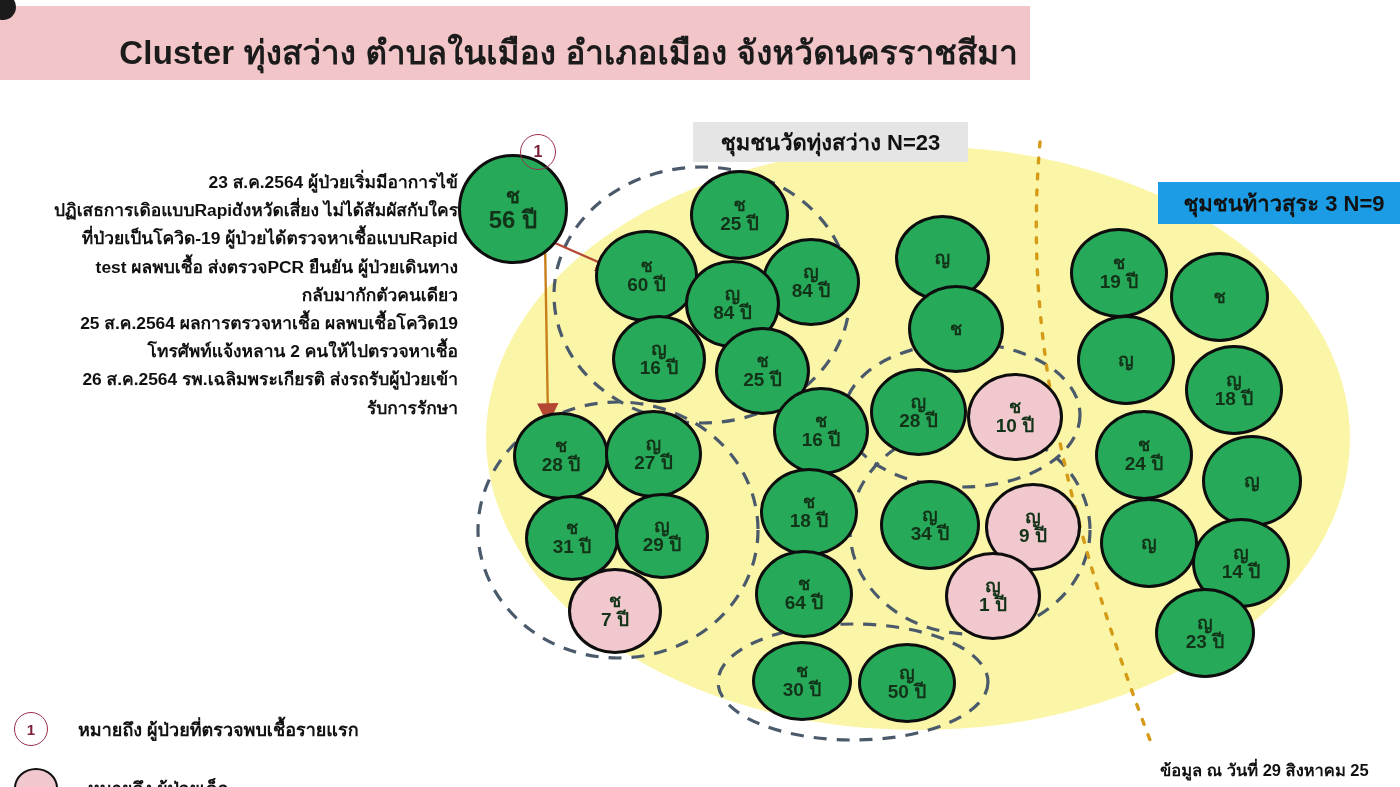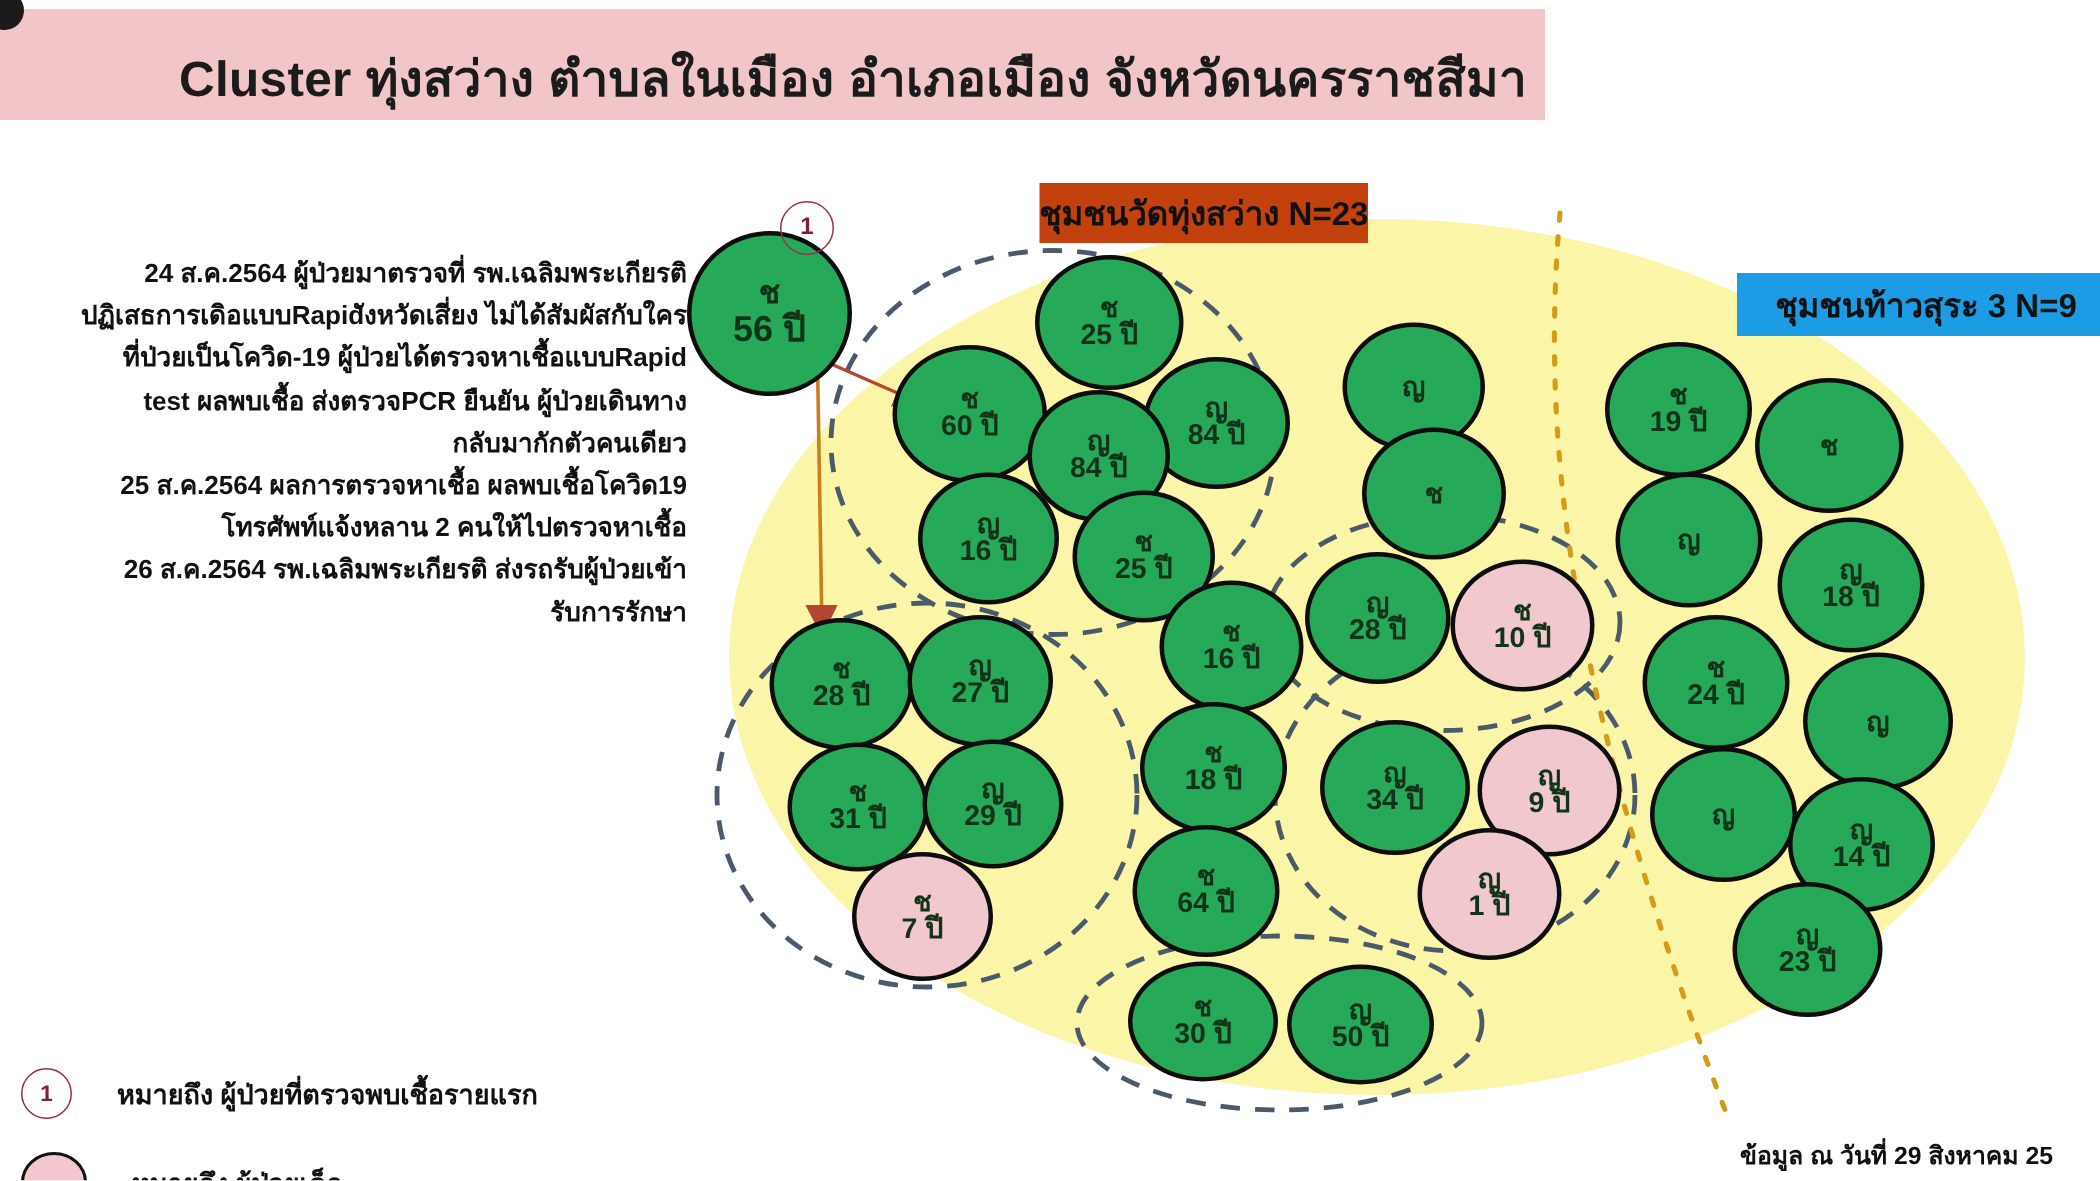--- a/index.html
+++ b/index.html
@@ -136,23 +136,23 @@
     font-weight: 700;
     color: #111;
     white-space: nowrap;
     display: flex;
     align-items: center;
     justify-content: center;
   }
   .badge-wat {
     left: 693px;
     top: 122px;
-    width: 219px;
+    width: 275px;
     height: 40px;
-    background: #c2410c;
+    background: #e5e5e5;
     font-size: 22px;
   }
   .badge-thao {
     left: 1158px;
     top: 182px;
     width: 252px;
     height: 42px;
     background: #1b9ce4;
     font-size: 22px;
   }
@@ -208,21 +208,21 @@
 <body>
 
 <div id="slide">
 
   <div class="title-bar">
     <div class="title-nub"></div>
     <div class="title-text">Cluster ทุ่งสว่าง  ตำบลในเมือง  อำเภอเมือง จังหวัดนครราชสีมา</div>
   </div>
 
   <div class="narrative" id="narrative">
-      <div>24 ส.ค.2564 ผู้ป่วยมาตรวจที่ รพ.เฉลิมพระเกียรติ</div>
+      <div>23 ส.ค.2564  ผู้ป่วยเริ่มมีอาการไข้</div>
       <div>ปฏิเสธการเดิอแบบRapidังหวัดเสี่ยง ไม่ได้สัมผัสกับใคร</div>
       <div>ที่ป่วยเป็นโควิด-19  ผู้ป่วยได้ตรวจหาเชื้อแบบRapid</div>
       <div>test  ผลพบเชื้อ ส่งตรวจPCR ยืนยัน  ผู้ป่วยเดินทาง</div>
       <div>กลับมากักตัวคนเดียว</div>
       <div>25 ส.ค.2564 ผลการตรวจหาเชื้อ ผลพบเชื้อโควิด19</div>
       <div>โทรศัพท์แจ้งหลาน 2 คนให้ไปตรวจหาเชื้อ</div>
       <div>26 ส.ค.2564  รพ.เฉลิมพระเกียรติ  ส่งรถรับผู้ป่วยเข้า</div>
       <div>รับการรักษา</div>
     </div>
 

